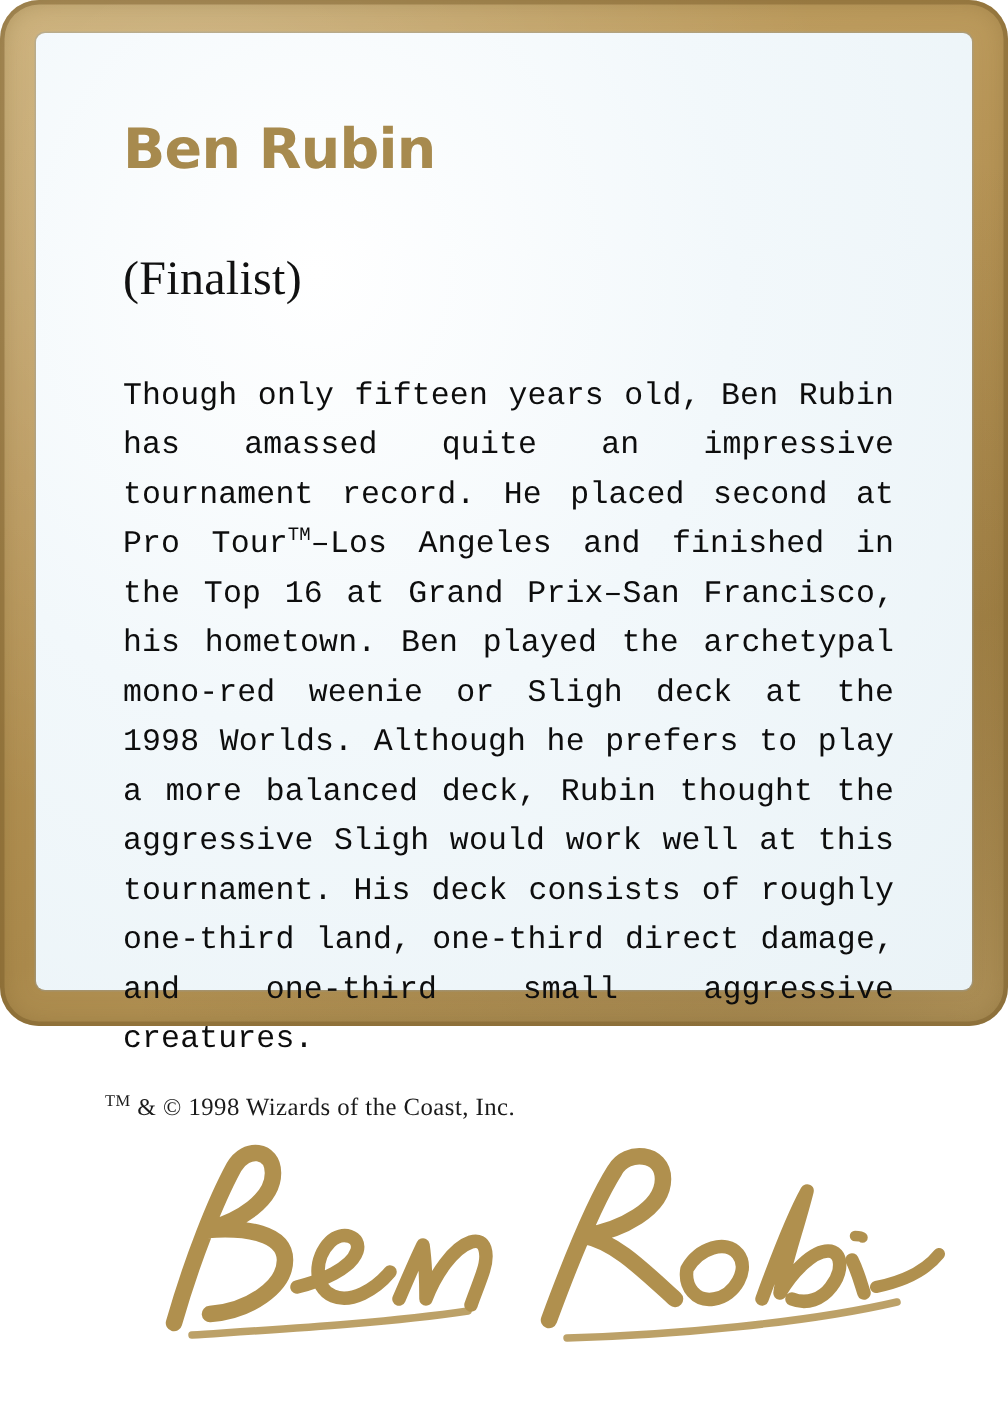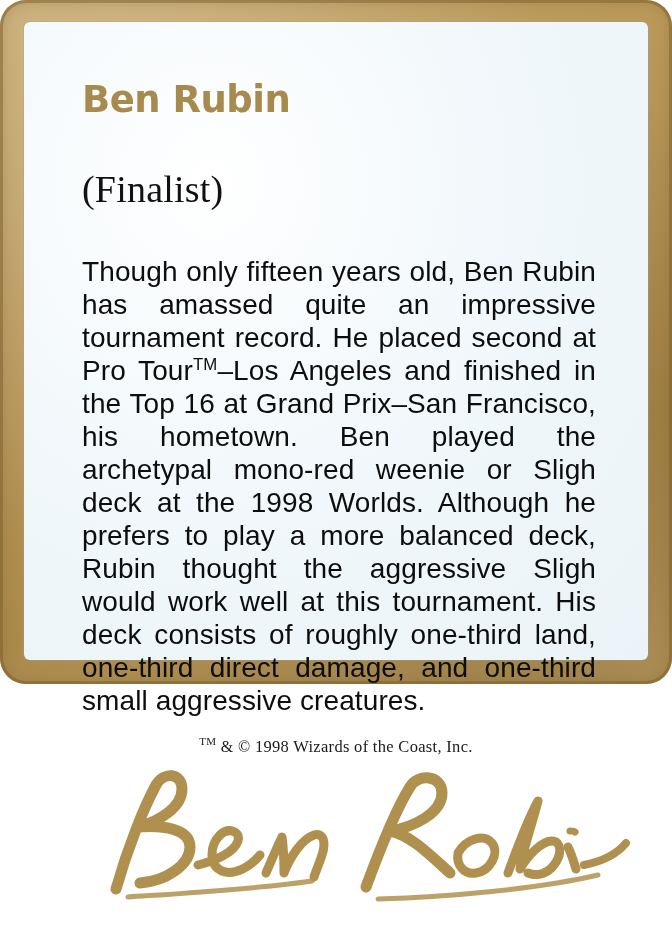--- a/index.html
+++ b/index.html
@@ -59,29 +59,29 @@
     font-weight: bold;
     font-size: 37px;
     letter-spacing: -0.5px;
     color: #a78a4e;
     margin: 10px 0 0 12px;
     text-shadow: 0 1px 0 rgba(255,255,255,0.6);
   }
 
   .subtitle {
     font-family: "Liberation Serif", serif;
-    font-size: 38px;
+    font-size: 32px;
     color: #111111;
     margin: 46px 0 0 12px;
     letter-spacing: 0.2px;
   }
 
   .body-text {
-    font-family: Liberation Sans, sans-serif;
-    font-size: 28px;
+    font-family: Liberation Mono, monospace;
+    font-size: 21px;
     line-height: 33px;
     color: #0d0d0d;
     margin: 44px 0 0 12px;
     text-align: justify;
     text-justify: inter-word;
     padding-right: 6px;
     letter-spacing: 0.1px;
   }
   .body-text sup {
     font-size: 0.6em;
@@ -107,21 +107,20 @@
     display: block;
     width: 100%;
     height: 100%;
     overflow: visible;
   }
 
   .copyright {
     font-family: "Liberation Serif", serif;
     font-size: 16.5px;
     color: #1a1a1a;
-    text-align: center;
     padding-bottom: 28px;
     letter-spacing: 0.3px;
   }
   .copyright .tm {
     font-size: 11px;
     vertical-align: super;
   }
   .copyright .sym {
     font-size: 16px;
   }

